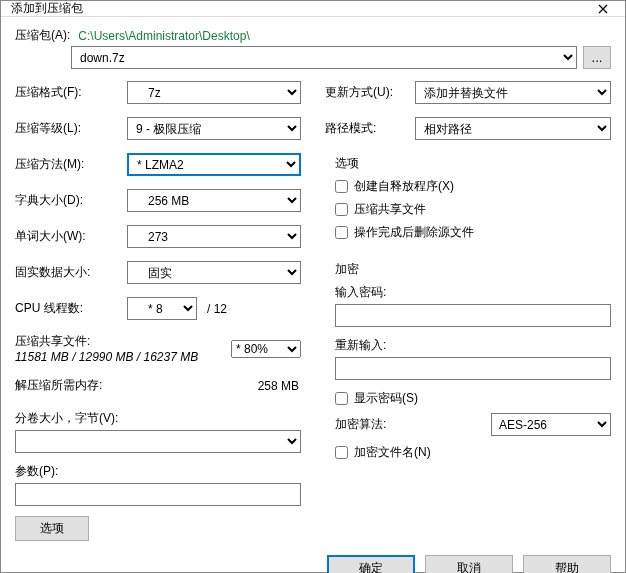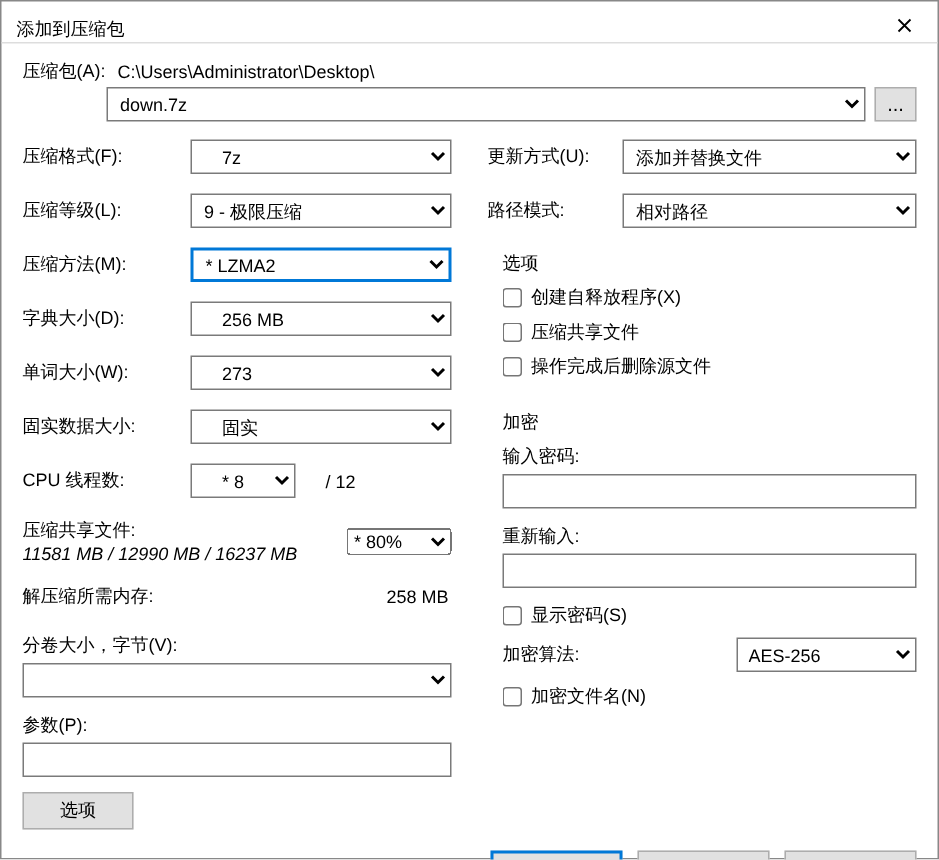--- a/index.html
+++ b/index.html
@@ -1,35 +1,35 @@
 <!DOCTYPE html>
 <html><head>
 <meta charset="utf-8">
 <style>
 * { box-sizing: border-box; margin: 0; padding: 0; }
 body { font-family: "Microsoft YaHei", "Segoe UI", Tahoma, sans-serif; font-size: 12px; background: #fff; color: #000; }
 .window { width: 626px; height: 573px; border: 1px solid #888; background: #fff; }
-.titlebar { display: flex; justify-content: space-between; align-items: flex-end; height: 28px; padding: 0 4px 0 10px; border-bottom: 1px solid #ddd; }
+.titlebar { display: flex; justify-content: space-between; align-items: center; height: 16px; padding: 0 4px 0 10px; border-bottom: 1px solid #ddd; }
 .titlebar-title { font-size: 12px; }
 .close-btn { width: 36px; height: 22px; display: flex; align-items: center; justify-content: center; cursor: pointer; font-size: 14px; }
 .content { padding: 10px 14px 8px 14px; display: flex; flex-direction: column; height: calc(100% - 28px); }
 .archive-row { margin-bottom: 12px; }
 .archive-label { margin-bottom: 2px; display: flex; align-items: center; }
-.archive-label .path { margin-left: 8px; color: #000000; }
+.archive-label .path { margin-left: 8px; color: #15803d; }
 .archive-input-row { display: flex; gap: 6px; align-items: center; padding-left: 56px; }
 .archive-input-row select { flex: 1; height: 23px; border: 1px solid #7a7a7a; padding: 0 4px; background: #fff; }
 .browse-btn { width: 28px; height: 23px; border: 1px solid #adadad; background: #e1e1e1; cursor: pointer; display:flex; align-items:center; justify-content:center; }
 .columns { display: flex; gap: 24px; flex: 1; }
 .col { flex: 1; display: flex; flex-direction: column; }
 .form-row { display: flex; align-items: center; margin-bottom: 13px; min-height: 23px; }
 .form-row .label { width: 112px; flex-shrink: 0; }
 .form-row .field { flex: 1; }
 .form-row select, .form-row input[type="text"] { width: 100%; height: 23px; border: 1px solid #7a7a7a; background: #fff; padding: 0 4px; font-size: 12px; font-family: inherit; }
 .form-row .sel-narrow { width: 100px; padding-left: 16px; }
-.form-row .after-text { margin-left: 20px; }
+.form-row .after-text { margin-left: 10px; }
 .highlighted { border: 2px solid #0078d7 !important; }
 .readonly-val { text-align: right; flex: 1; padding-right: 2px; }
 .mem-block { margin-bottom: 10px; }
 .mem-row { display: flex; align-items: center; }
 .mem-label { flex: 1; }
 .small-text { font-size: 12px; font-style: italic; }
 .group-title { margin-bottom: 6px; margin-top: 2px; }
 .checkbox-row { display: flex; align-items: center; margin-bottom: 6px; padding-left: 10px; }
 .checkbox-row input { margin-right: 6px; width: 13px; height: 13px; }
 .text-input { width: 100%; height: 23px; border: 1px solid #7a7a7a; background: #fff; padding: 0 4px; }

